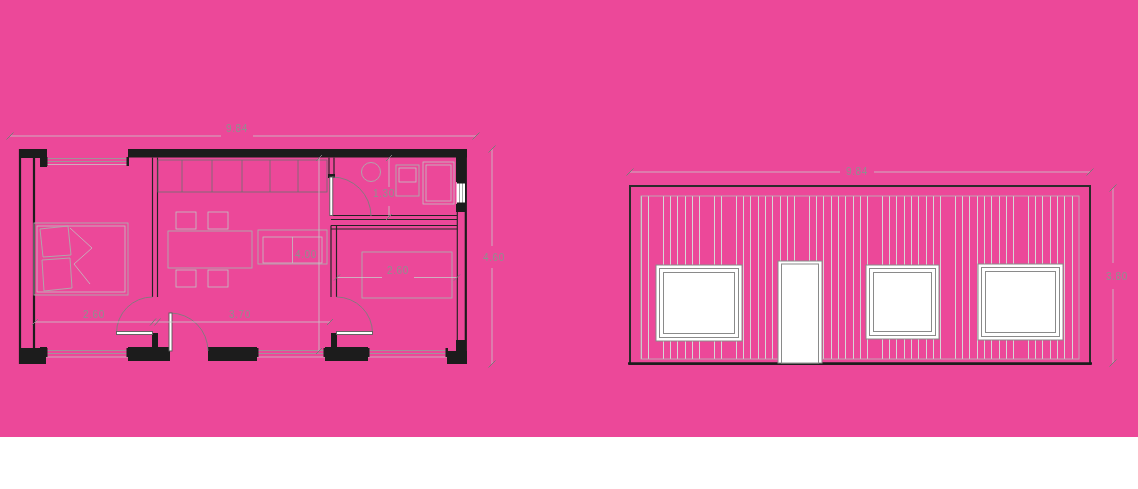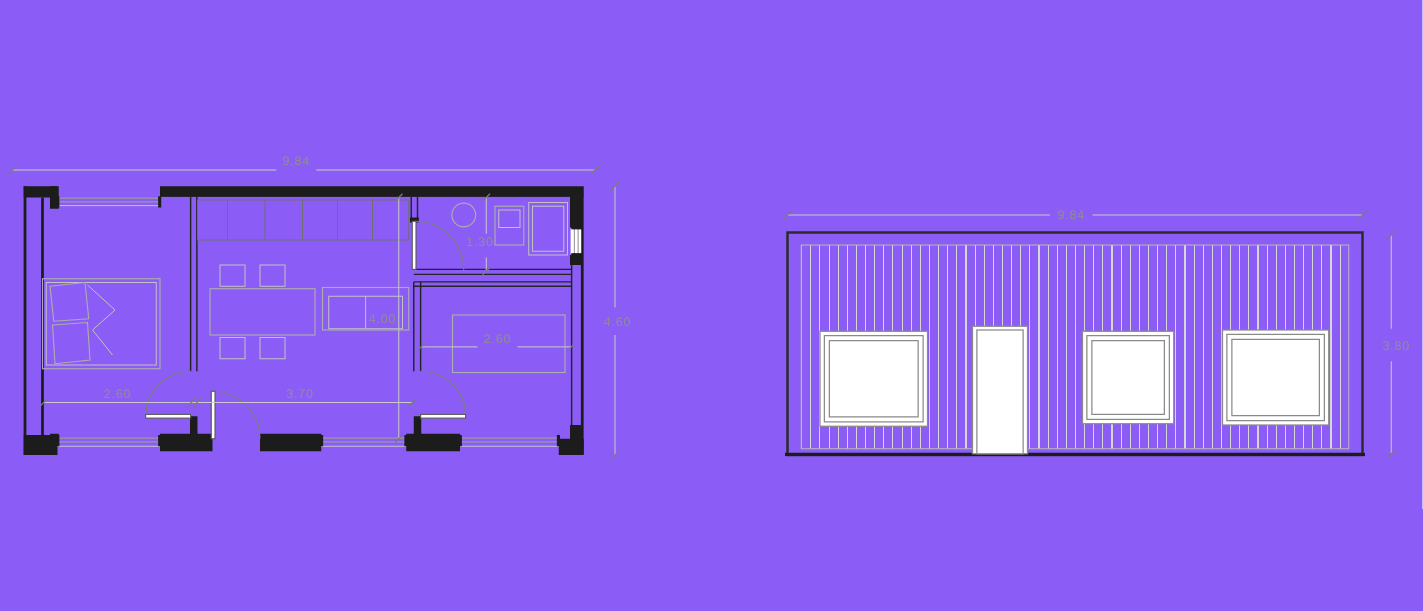--- a/index.html
+++ b/index.html
@@ -1,16 +1,16 @@
 <!DOCTYPE html>
 <html><head>
 <meta charset="utf-8">
 <style>
   html,body{margin:0;padding:0;background:#ffffff;}
-  .canvas{position:relative;width:1138px;height:489px;background:#8b5cf6;overflow:hidden;
+  .canvas{position:relative;width:1138px;height:437px;background:#ec4899;overflow:hidden;
           font-family:"Liberation Sans",sans-serif;}
   .siding{position:absolute;left:641px;top:196px;width:438px;height:163px;
           background:repeating-linear-gradient(to right,#d6d6d6 0,#d6d6d6 0.8px,transparent 0.8px,transparent 7.3px);}
   svg{position:absolute;left:0;top:0;}
   .dim{stroke:#c9c9c9;stroke-width:0.8;fill:none;}
   .tick{stroke:#7a7a7a;stroke-width:1;}
   .dimtext{fill:#8f8f8f;font-size:10px;letter-spacing:0.6px;text-anchor:middle;
            font-family:"Liberation Sans",sans-serif;}
   .wall2{stroke:#1c1c1c;stroke-width:2.2;fill:none;}
   .iwall{stroke:#242424;stroke-width:1.15;fill:none;}

